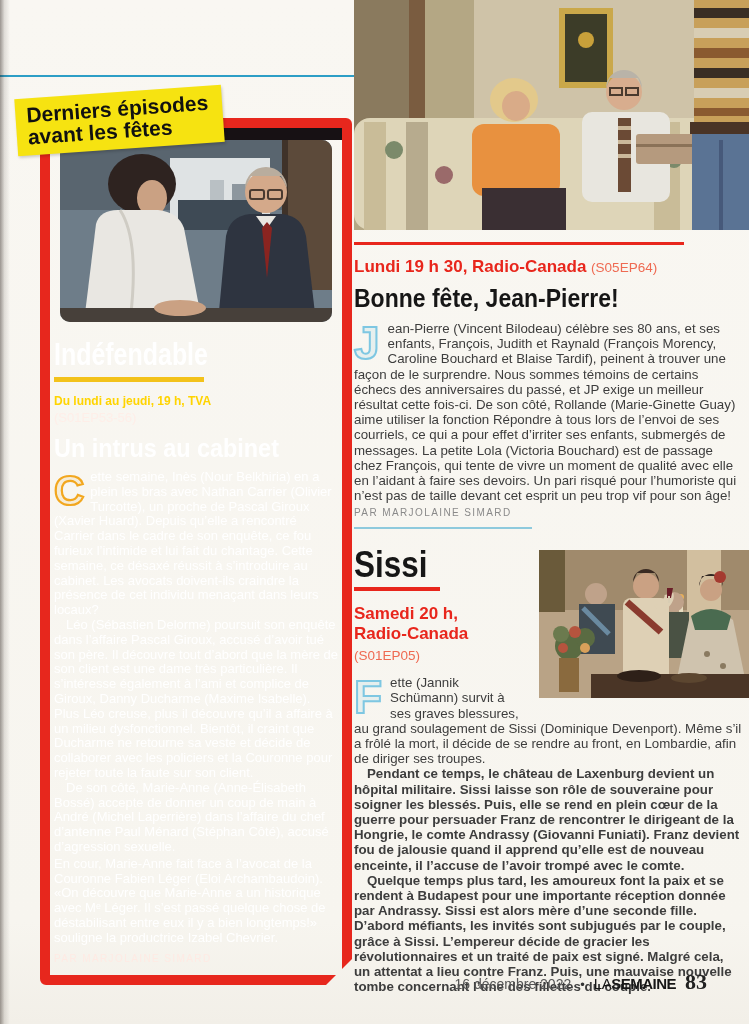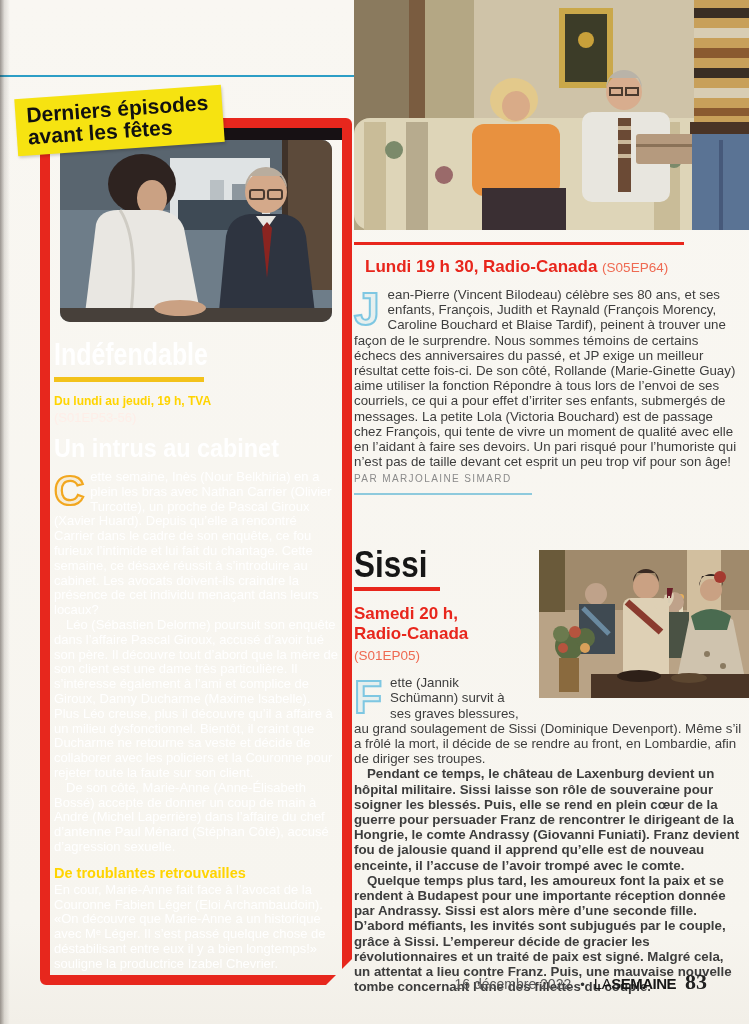--- a/index.html
+++ b/index.html
@@ -48,21 +48,21 @@
 
   
   .top-photo{position:absolute;left:354px;top:0;width:395px;height:230px;display:block;}
   .sec{position:absolute;left:354px;width:388px;}
   .sec-discussions{top:238px;}
   .sec-title{font-weight:bold;font-size:29px;line-height:1;color:#161616;}
   .sec-title .squeeze{transform:scaleX(.82);}
   .rule-red{height:3px;background:#e8261c;margin-top:4px;}
   .rule-red.w-disc{width:330px;}
   .rule-red.w-sissi{width:86px;height:4px;}
-  .r-sched{margin-top:12px;font-weight:bold;font-size:17px;color:#e8261c;margin-left:11px;}
+  .r-sched{margin-top:12px;font-weight:bold;font-size:17px;color:#e8261c;}
   .r-epi{font-weight:normal;font-size:13.5px;color:#ef6a52;}
   .r-head{margin-top:9px;font-weight:bold;font-size:25px;line-height:1;color:#161616;}
   .r-head .squeeze{transform:scaleX(.92);}
   .r-body{margin-top:10px;color:#3d3d3d;font-size:13.3px;line-height:15.2px;}
   .r-body.ind{text-indent:13px;margin-top:0;font-weight:bold;}
   .r-byline{margin-top:4px;color:#8a8a8a;font-size:10px;letter-spacing:1.4px;}
   .rule-blue-mid{margin-top:9px;width:178px;height:2px;background:#8ecadd;}
 
   .sec-sissi{top:546px;}
   .sissi-photo{float:right;width:210px;height:148px;margin:4px -7px 8px 13px;display:block;}
@@ -175,30 +175,32 @@
     <div class="lb-sched">Du lundi au jeudi, 19 h, TVA</div>
     <div class="lb-epi">(S01EP53-56)</div>
     <div class="lb-head">
       <span class="squeeze">Un intrus au cabinet</span>
     </div>
     <div class="lb-body">
       <span class="dropcap dc-yellow">C</span><span>ette semaine, Inès (Nour Belkhiria) en a plein les bras avec Nathan Carrier (Olivier Turcotte), un proche de Pascal Giroux (Xavier Huard). Depuis qu’elle a rencontré Carrier dans le cadre de son enquête, ce fou furieux l’intimide et lui fait du chantage. Cette semaine, ce désaxé réussit à s’introduire au cabinet. Les avocats doivent-ils craindre la présence de cet individu menaçant dans leurs locaux?</span>
     </div>
     <div class="lb-body ind">Léo (Sébastien Delorme) poursuit son enquête dans l’affaire Pascal Giroux, accusé d’avoir tué son père. Il découvre tout d’abord que la mère de son client est une dame très particulière. Il s’intéresse également à l’ami et complice de Giroux, Danny Ducharme (Maxime Isabelle). Plus Léo creuse, plus il découvre qu’il a affaire à un milieu dysfonctionnel. Bientôt, il craint que Ducharme ne retourne sa veste et décide de collaborer avec les policiers et la Couronne pour rejeter toute la faute sur son client.</div>
     <div class="lb-body ind">De son côté, Marie-Anne (Anne-Élisabeth Bossé) accepte de donner un coup de main à André (Michel Laperrière) dans l’affaire du chef d’antenne Paul Ménard (Stéphan Côté), accusé d’agression sexuelle.</div>
-    <div class="lb-subhead">De troublantes retrouvailles</div>
     <div class="lb-body after-sub">En cour, Marie-Anne fait face à l’avocat de la Couronne Fabien Léger (Eloi Archambaudoin). «On découvre que Marie-Anne a un historique avec Mᵉ Léger. Il s’est passé quelque chose de déstabilisant entre eux il y a bien longtemps!» souligne la productrice Izabel Chevrier.</div>
     <div class="lb-byline">PAR MARJOLAINE SIMARD</div>
   </div>
 
   <div class="sec sec-discussions">
     <div class="rule-red w-disc"></div>
     <div class="r-sched">
       <span>Lundi 19 h 30, Radio-Canada</span>
       <span class="r-epi"> <span>(S05EP64)</span></span>
+    </div>
+    <div class="r-head">
+      <span class="squeeze">Bonne fête, Jean-Pierre!</span>
     </div>
     <div class="r-body">
       <span class="dropcap dc-blue">J</span><span>ean-Pierre (Vincent Bilodeau) célèbre ses 80 ans, et ses enfants, François, Judith et Raynald (François Morency, Caroline Bouchard et Blaise Tardif), peinent à trouver une façon de le surprendre. Nous sommes témoins de certains échecs des anniversaires du passé, et JP exige un meilleur résultat cette fois-ci. De son côté, Rollande (Marie-Ginette Guay) aime utiliser la fonction Répondre à tous lors de l’envoi de ses courriels, ce qui a pour effet d’irriter ses enfants, submergés de messages. La petite Lola (Victoria Bouchard) est de passage chez François, qui tente de vivre un moment de qualité avec elle en l’aidant à faire ses devoirs. Un pari risqué pour l’humoriste qui n’est pas de taille devant cet esprit un peu trop vif pour son âge!</span>
     </div>
     <div class="r-byline">PAR MARJOLAINE SIMARD</div>
     <div class="rule-blue-mid"></div>
   </div>
 
   <div class="sec sec-sissi">
     <svg class="sissi-photo" viewBox="0 0 210 148" preserveAspectRatio="none" role="img">

